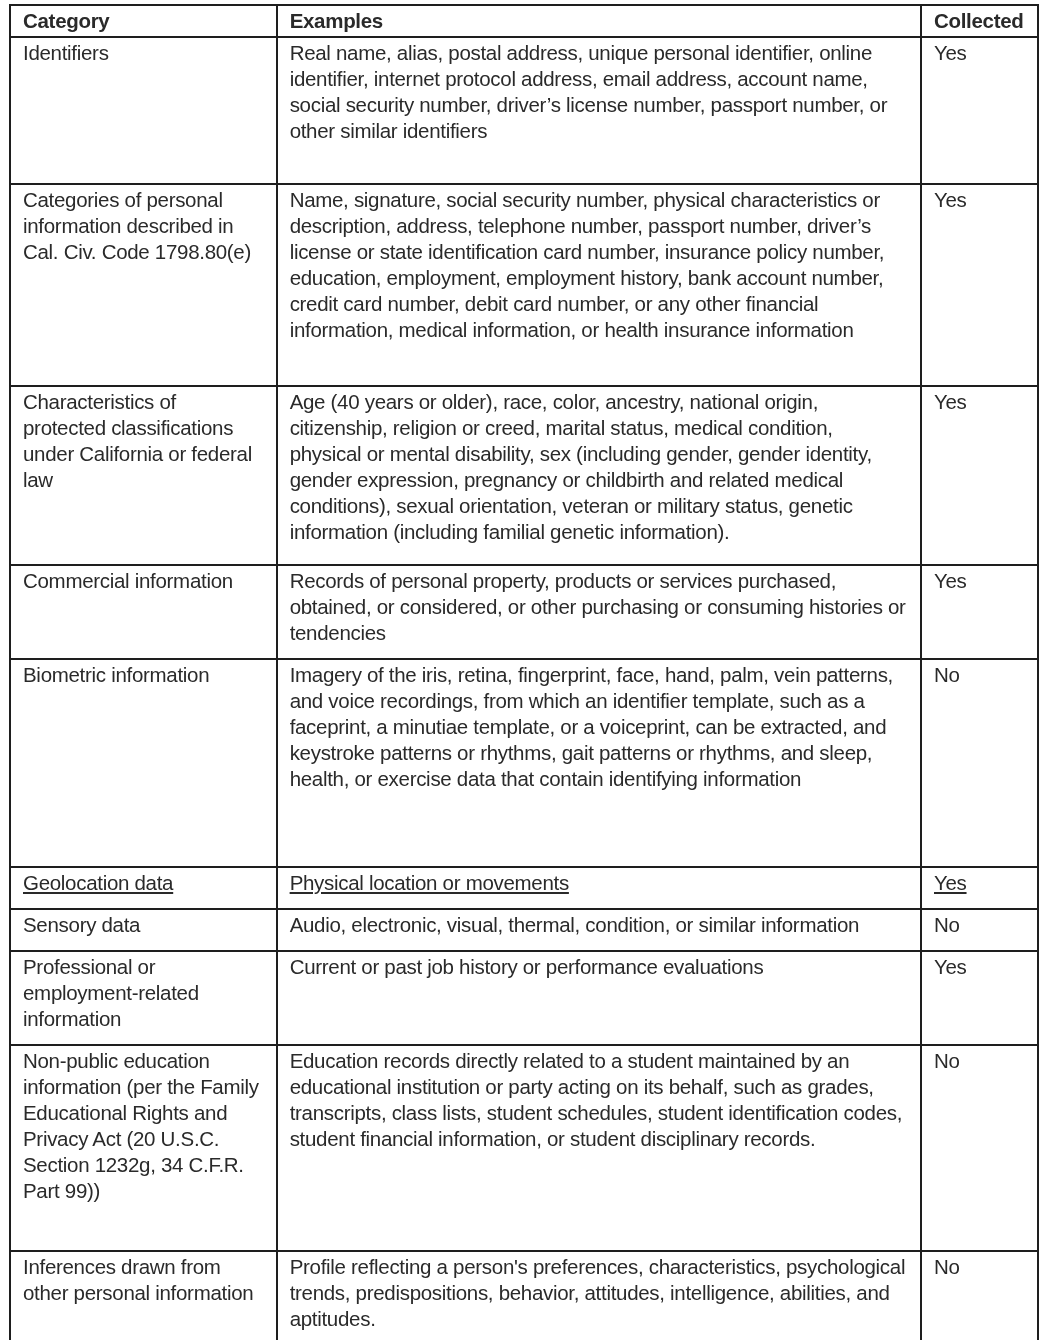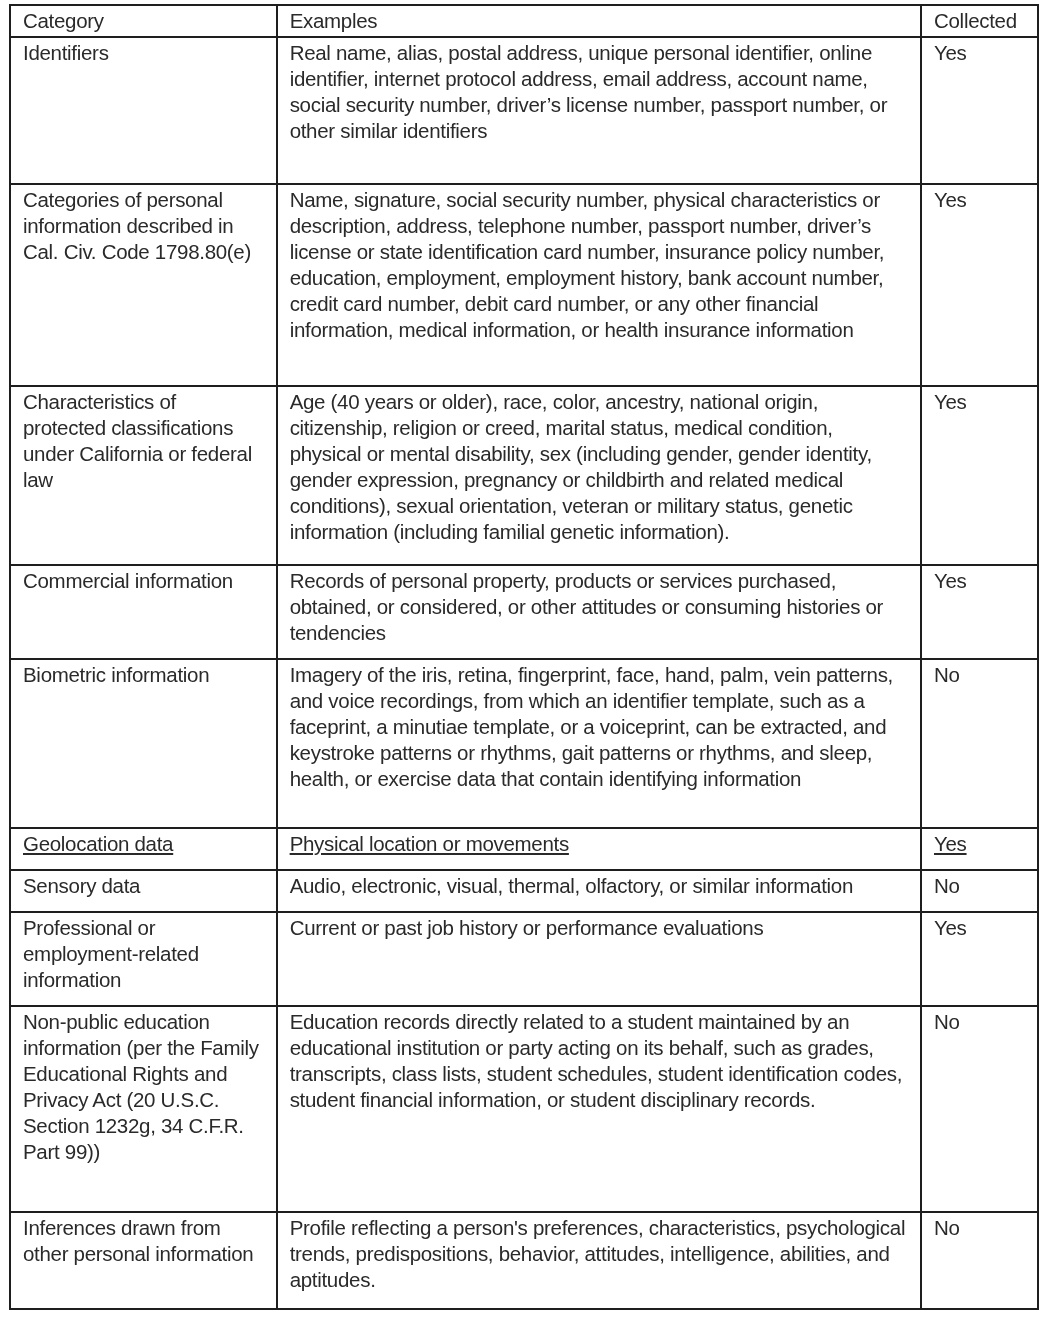--- a/index.html
+++ b/index.html
@@ -13,21 +13,21 @@
     line-height: 26px;
     color: #2a2a2a;
     letter-spacing: -0.3px;
   }
   td, th {
     border: 2px solid #1e1e1e;
     vertical-align: top;
     text-align: left;
     padding: 2px 12px 12px 12px;
   }
-  th { font-weight: 400; padding-bottom: 2px; height: 26px; }
+  th { font-weight: 700; padding-bottom: 2px; height: 26px; }
   col.c1 { width: 267px; }
   col.c2 { width: 646px; }
   col.c3 { width: 117px; }
 </style>
 </head>
 <body>
 
 <table>
   <colgroup>
       <col class="c1">
@@ -52,36 +52,36 @@
         <td>Name, signature, social security number, physical characteristics or description, address, telephone number, passport number, driver’s license or state identification card number, insurance policy number, education, employment, employment history, bank account number, credit card number, debit card number, or any other financial information, medical information, or health insurance information</td>
         <td>Yes</td>
       </tr>
       <tr style="height: 179px; margin-left: 20px;">
         <td>Characteristics of protected classifications under California or federal law</td>
         <td>Age (40 years or older), race, color, ancestry, national origin, citizenship, religion or creed, marital status, medical condition, physical or mental disability, sex (including gender, gender identity, gender expression, pregnancy or childbirth and related medical conditions), sexual orientation, veteran or military status, genetic information (including familial genetic information).</td>
         <td>Yes</td>
       </tr>
       <tr style="height: 90px; margin-left: 20px;">
         <td>Commercial information</td>
-        <td>Records of personal property, products or services purchased, obtained, or considered, or other attitudes or consuming histories or tendencies</td>
+        <td>Records of personal property, products or services purchased, obtained, or considered, or other purchasing or consuming histories or tendencies</td>
         <td>Yes</td>
       </tr>
-      <tr style="height: 169px;">
+      <tr style="height: 208px;">
         <td>Biometric information</td>
         <td>Imagery of the iris, retina, fingerprint, face, hand, palm, vein patterns, and voice recordings, from which an identifier template, such as a faceprint, a minutiae template, or a voiceprint, can be extracted, and keystroke patterns or rhythms, gait patterns or rhythms, and sleep, health, or exercise data that contain identifying information</td>
         <td>No</td>
       </tr>
       <tr style="height: 36px; text-decoration: underline;">
         <td>Geolocation data</td>
         <td>Physical location or movements</td>
         <td>Yes</td>
       </tr>
       <tr style="height: 40px; padding-left: 31px;">
         <td>Sensory data</td>
-        <td>Audio, electronic, visual, thermal, olfactory, or similar information</td>
+        <td>Audio, electronic, visual, thermal, condition, or similar information</td>
         <td>No</td>
       </tr>
       <tr style="height: 88px;">
         <td>Professional or employment-related information</td>
         <td>Current or past job history or performance evaluations</td>
         <td>Yes</td>
       </tr>
       <tr style="height: 206px;">
         <td>Non-public education information (per the Family Educational Rights and Privacy Act (20 U.S.C. Section 1232g, 34 C.F.R. Part 99))</td>
         <td>Education records directly related to a student maintained by an educational institution or party acting on its behalf, such as grades, transcripts, class lists, student schedules, student identification codes, student financial information, or student disciplinary records.</td>

